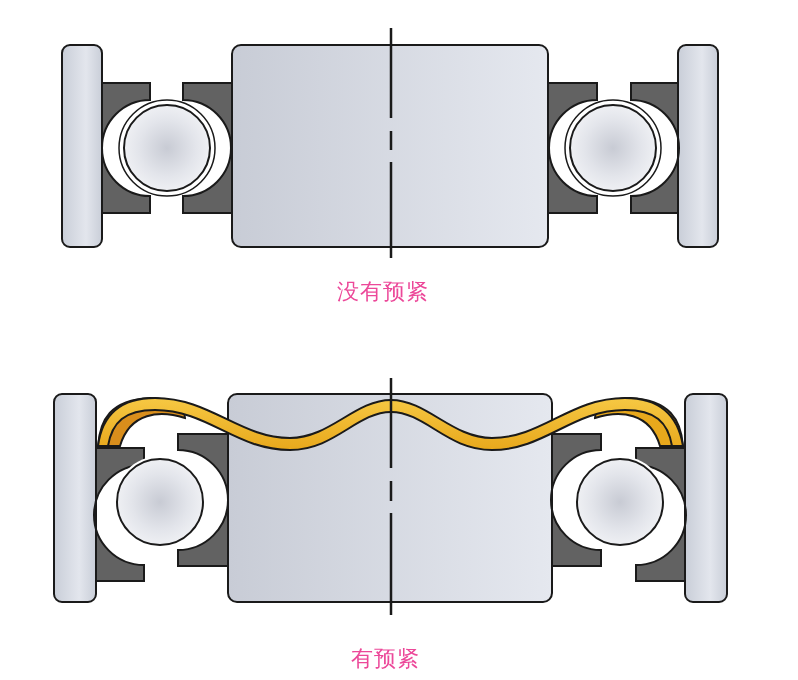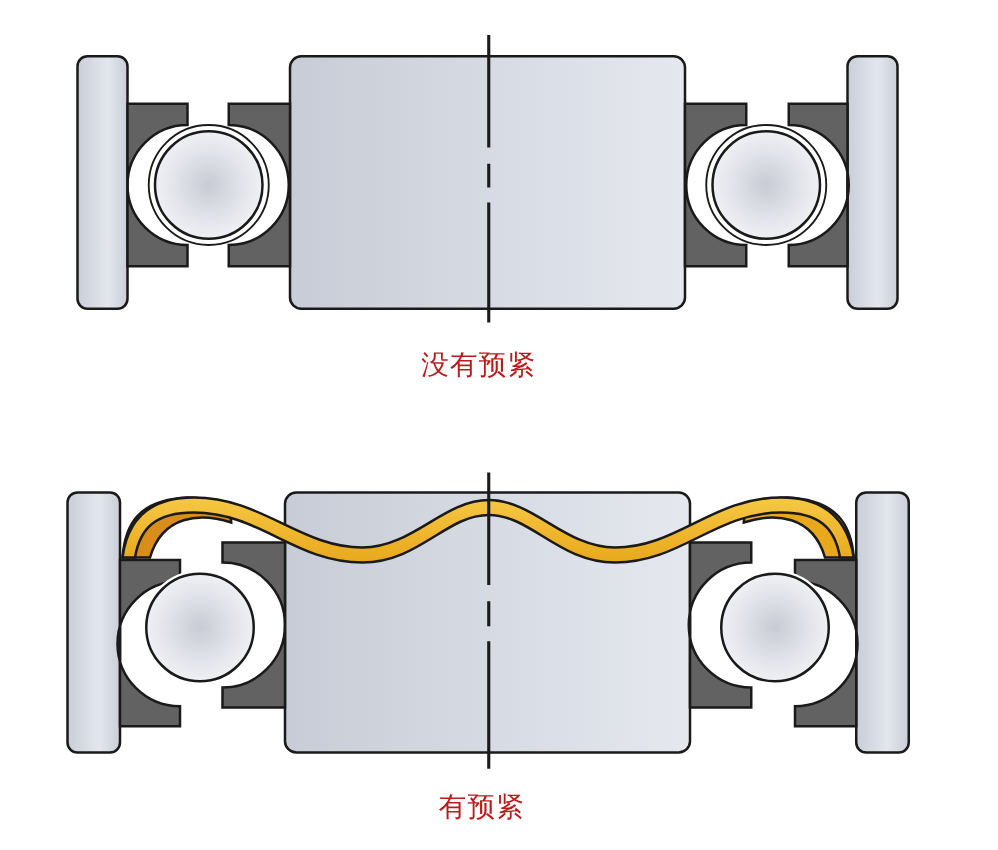--- a/index.html
+++ b/index.html
@@ -1,18 +1,18 @@
 <!DOCTYPE html>
 <html><head>
 <meta charset="utf-8">
 <style>
   html, body { margin:0; padding:0; background:#ffffff; }
   body { width:798px; height:680px; position:relative; overflow:hidden; font-family:"DejaVu Sans", sans-serif; }
   svg { position:absolute; left:0; top:0; }
-  .label { position:absolute; font-size:22px; color:#b91c1c; letter-spacing:1px; }
+  .label { position:absolute; font-size:22px; color:#ec4899; letter-spacing:1px; }
 </style>
 </head>
 <body>
 
 <svg width="798" height="680" viewBox="0 0 798 680">
   <defs>
     <linearGradient id="plateGrad" x1="0" x2="1" y1="0" y2="0">
       <stop offset="0" stop-color="#c9ced8"></stop>
       <stop offset="0.6" stop-color="#e3e6ed"></stop>
       <stop offset="1" stop-color="#c9ced8"></stop>
@@ -91,13 +91,13 @@
 
     <g stroke="#1a1a1a" stroke-width="2.5">
       <line x1="391" y1="378" x2="391" y2="468"></line>
       <line x1="391" y1="481" x2="391" y2="501"></line>
       <line x1="391" y1="513" x2="391" y2="615"></line>
     </g>
   </g>
 </svg>
 
 <div class="label" style="left:337px; top:277px;">没有预紧</div>
-<div class="label" style="left:351px; top:631px;">有预紧</div>
+<div class="label" style="left:351px; top:644px;">有预紧</div>
 
 </body></html>

